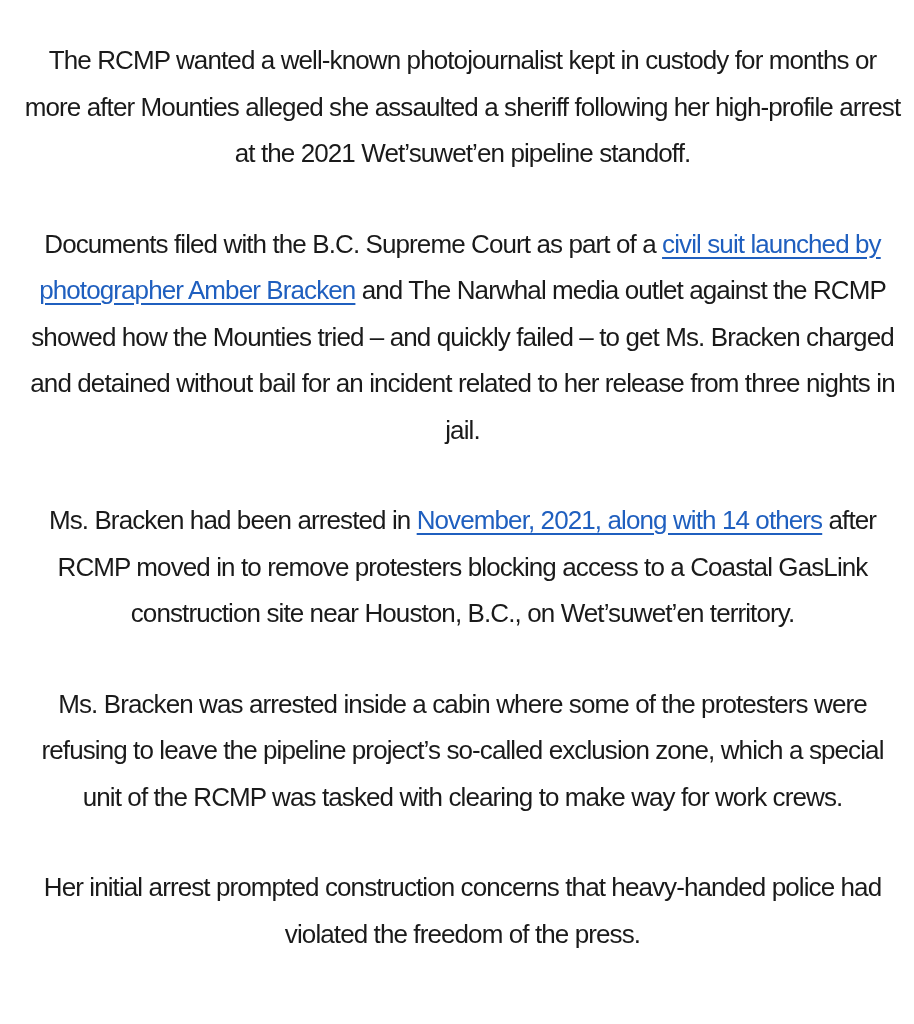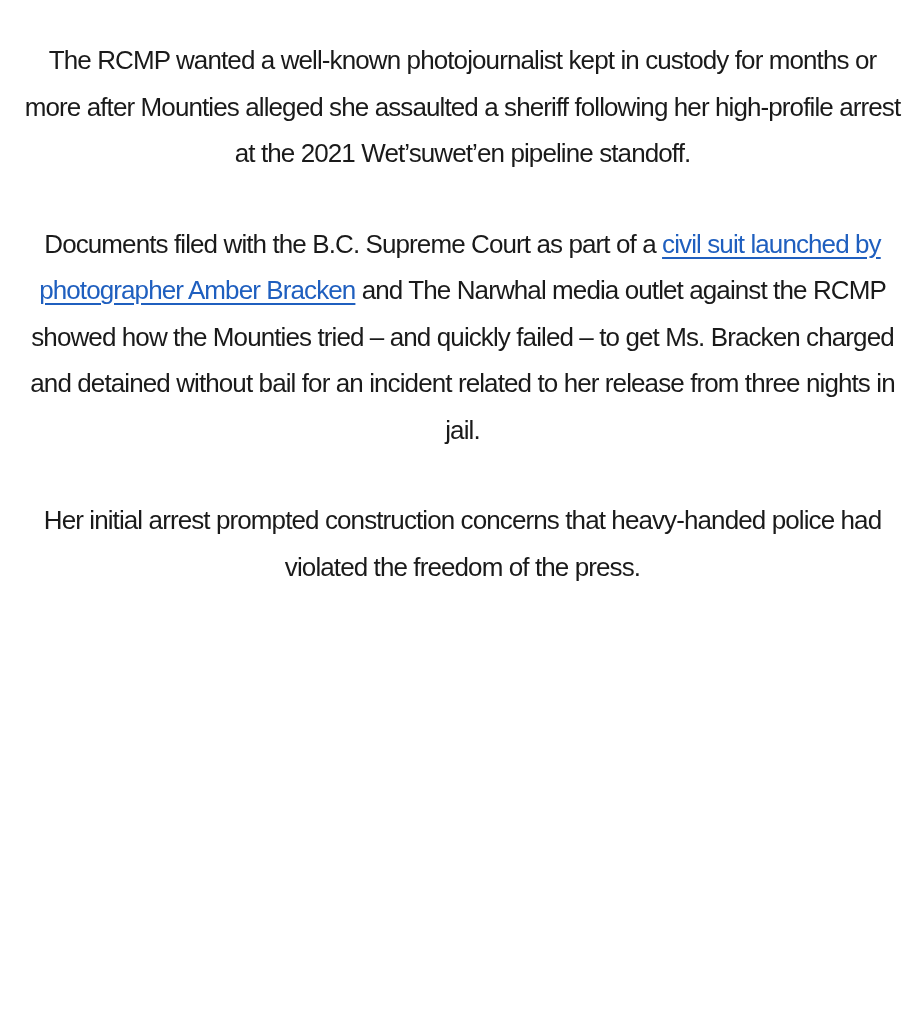--- a/index.html
+++ b/index.html
@@ -38,15 +38,21 @@
 <body>
 
 <div class="article">
   <p>
     <span>The RCMP wanted a well-known photojournalist kept in custody for months or more after Mounties alleged she assaulted a sheriff following her high-profile arrest at the 2021 Wet’suwet’en pipeline standoff.</span>
   </p>
   <p>
     <span>Documents filed with the B.C. Supreme Court as part of a </span><a href="#">civil suit launched by photographer Amber Bracken</a><span> and The Narwhal media outlet against the RCMP showed how the Mounties tried – and quickly failed – to get Ms. Bracken charged and detained without bail for an incident related to her release from three nights in jail.</span>
   </p>
   <p>
+    <span>Ms. Bracken had been arrested in </span><a href="#">November, 2021, along with 14 others</a><span> after RCMP moved in to remove protesters blocking access to a Coastal GasLink construction site near Houston, B.C., on Wet’suwet’en territory.</span>
+  </p>
+  <p>
+    <span>Ms. Bracken was arrested inside a cabin where some of the protesters were refusing to leave the pipeline project’s so-called exclusion zone, which a special unit of the RCMP was tasked with clearing to make way for work crews.</span>
+  </p>
+  <p>
     <span>Her initial arrest prompted construction concerns that heavy-handed police had violated the freedom of the press.</span>
   </p>
 </div>
 
 </body></html>

